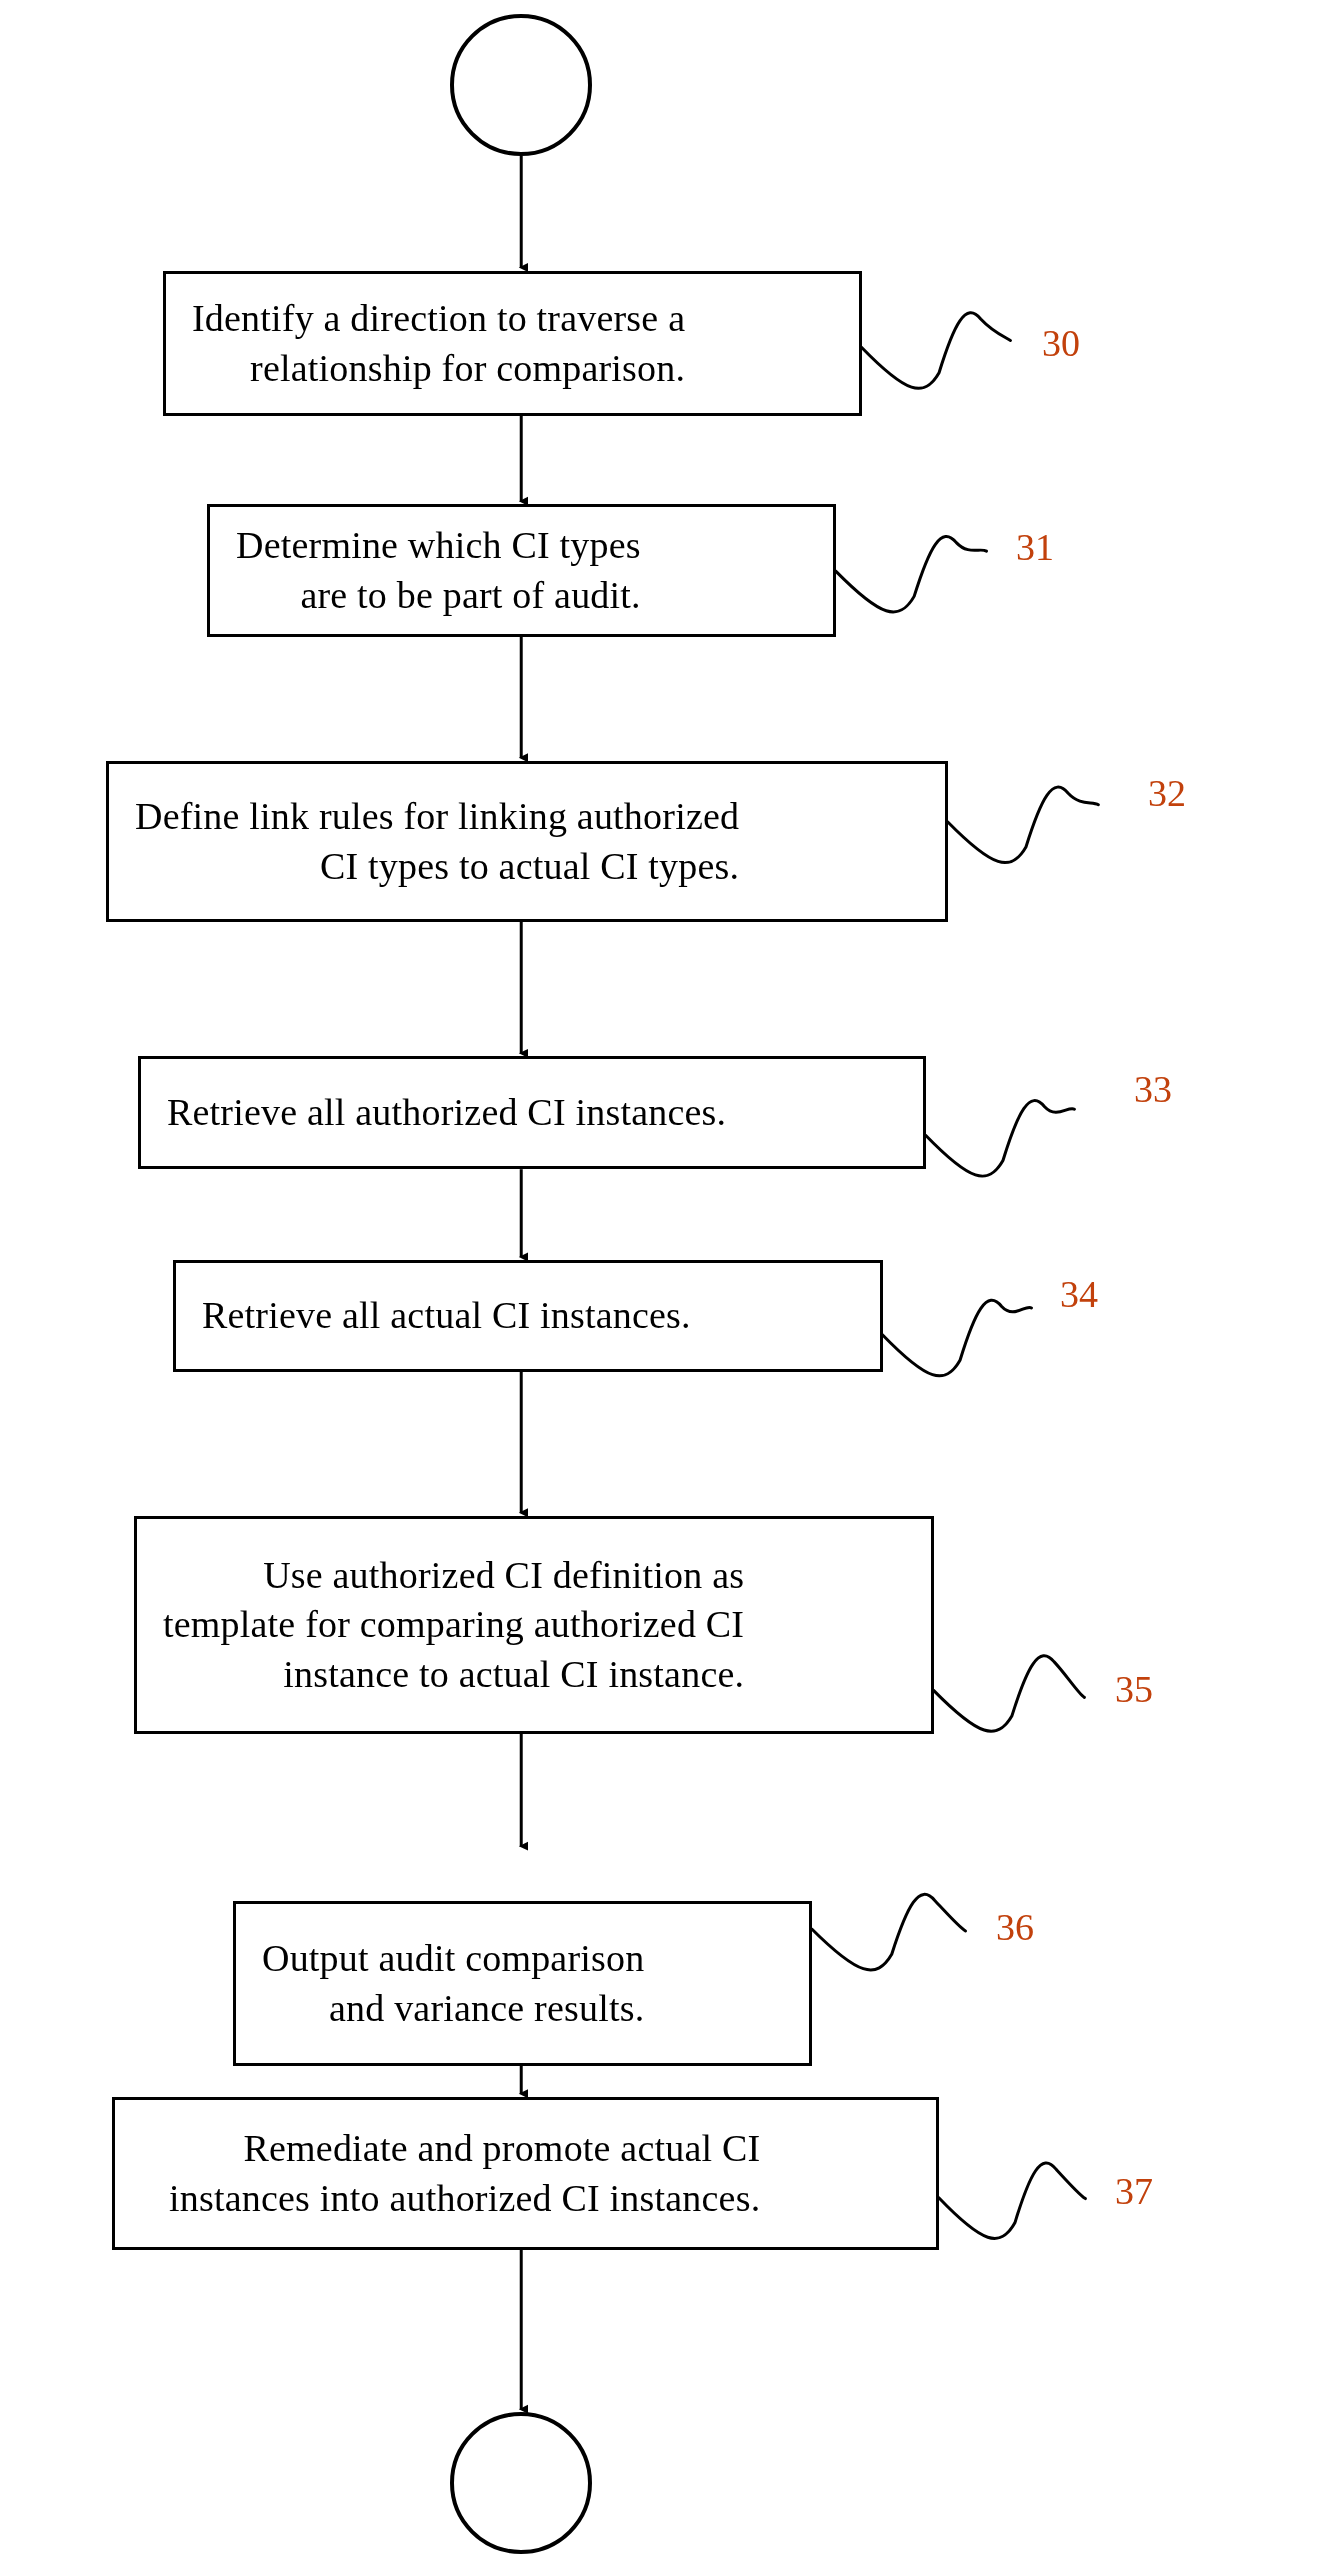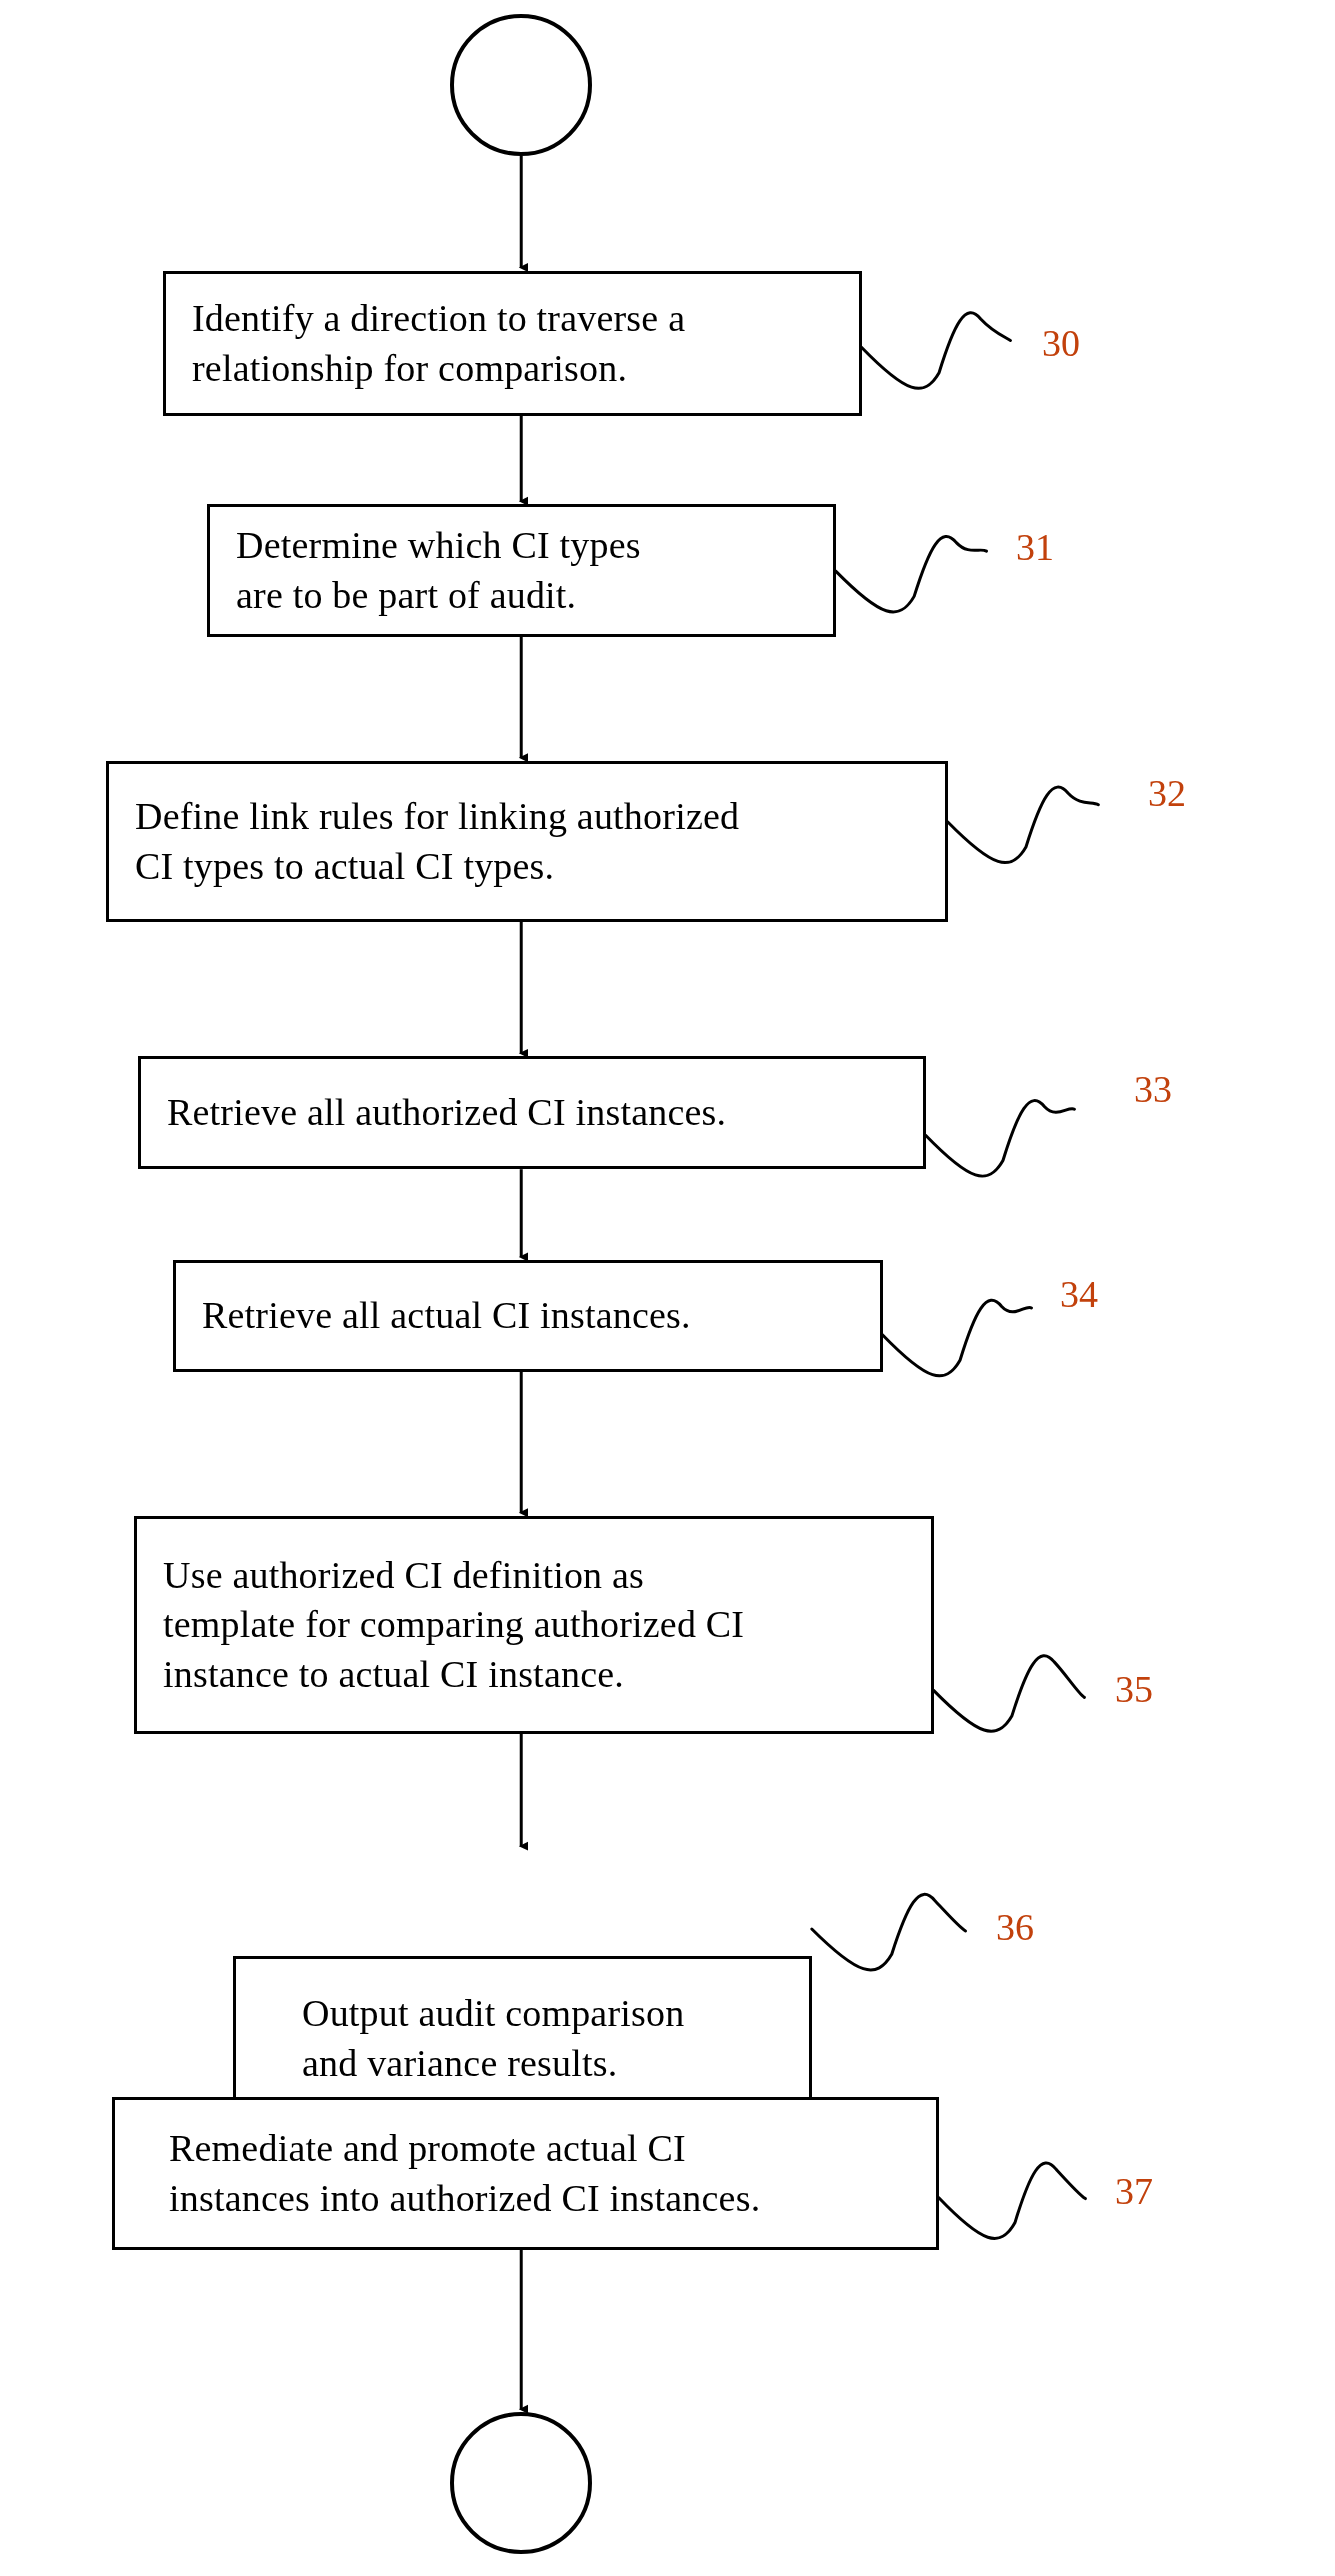--- a/index.html
+++ b/index.html
@@ -34,20 +34,21 @@
     align-items: center;
     justify-content: flex-start;
   }
   .node-text {
     font-size: 38px;
     line-height: 1.30;
     padding-left: 26px;
     padding-right: 14px;
     white-space: pre-line;
     letter-spacing: 0.2px;
+    text-align: right;
   }
   .ref-label {
     position: absolute;
     font-size: 38px;
     line-height: 1;
     color: #c2410c;
     white-space: nowrap;
   }
   .terminator {
     position: absolute;
@@ -112,21 +113,21 @@
         <div class="node-text">Retrieve all authorized CI instances.</div>
       </div>
       <div class="node-box" style="left: 173px; top: 1260px; width: 710px; height: 112px;">
         <div class="node-text">Retrieve all actual CI instances.</div>
       </div>
       <div class="node-box" style="left: 134px; top: 1516px; width: 800px; height: 218px;">
         <div class="node-text">Use authorized CI definition as
 template for comparing authorized CI
 instance to actual CI instance.</div>
       </div>
-      <div class="node-box" style="left: 233px; top: 1956px; width: 579px; height: 165px; padding-left: 40px;">
+      <div class="node-box" style="left: 233px; top: 1901px; width: 579px; height: 165px;">
         <div class="node-text">Output audit comparison
 and variance results.</div>
       </div>
       <div class="node-box" style="left: 112px; top: 2097px; width: 827px; height: 153px; padding-left: 28px;">
         <div class="node-text">Remediate and promote actual CI
 instances into authorized CI instances.</div>
       </div>
     </div>
   <div id="ref-layer">
       <div class="ref-label" style="left: 1042px; top: 324px;">30</div>

